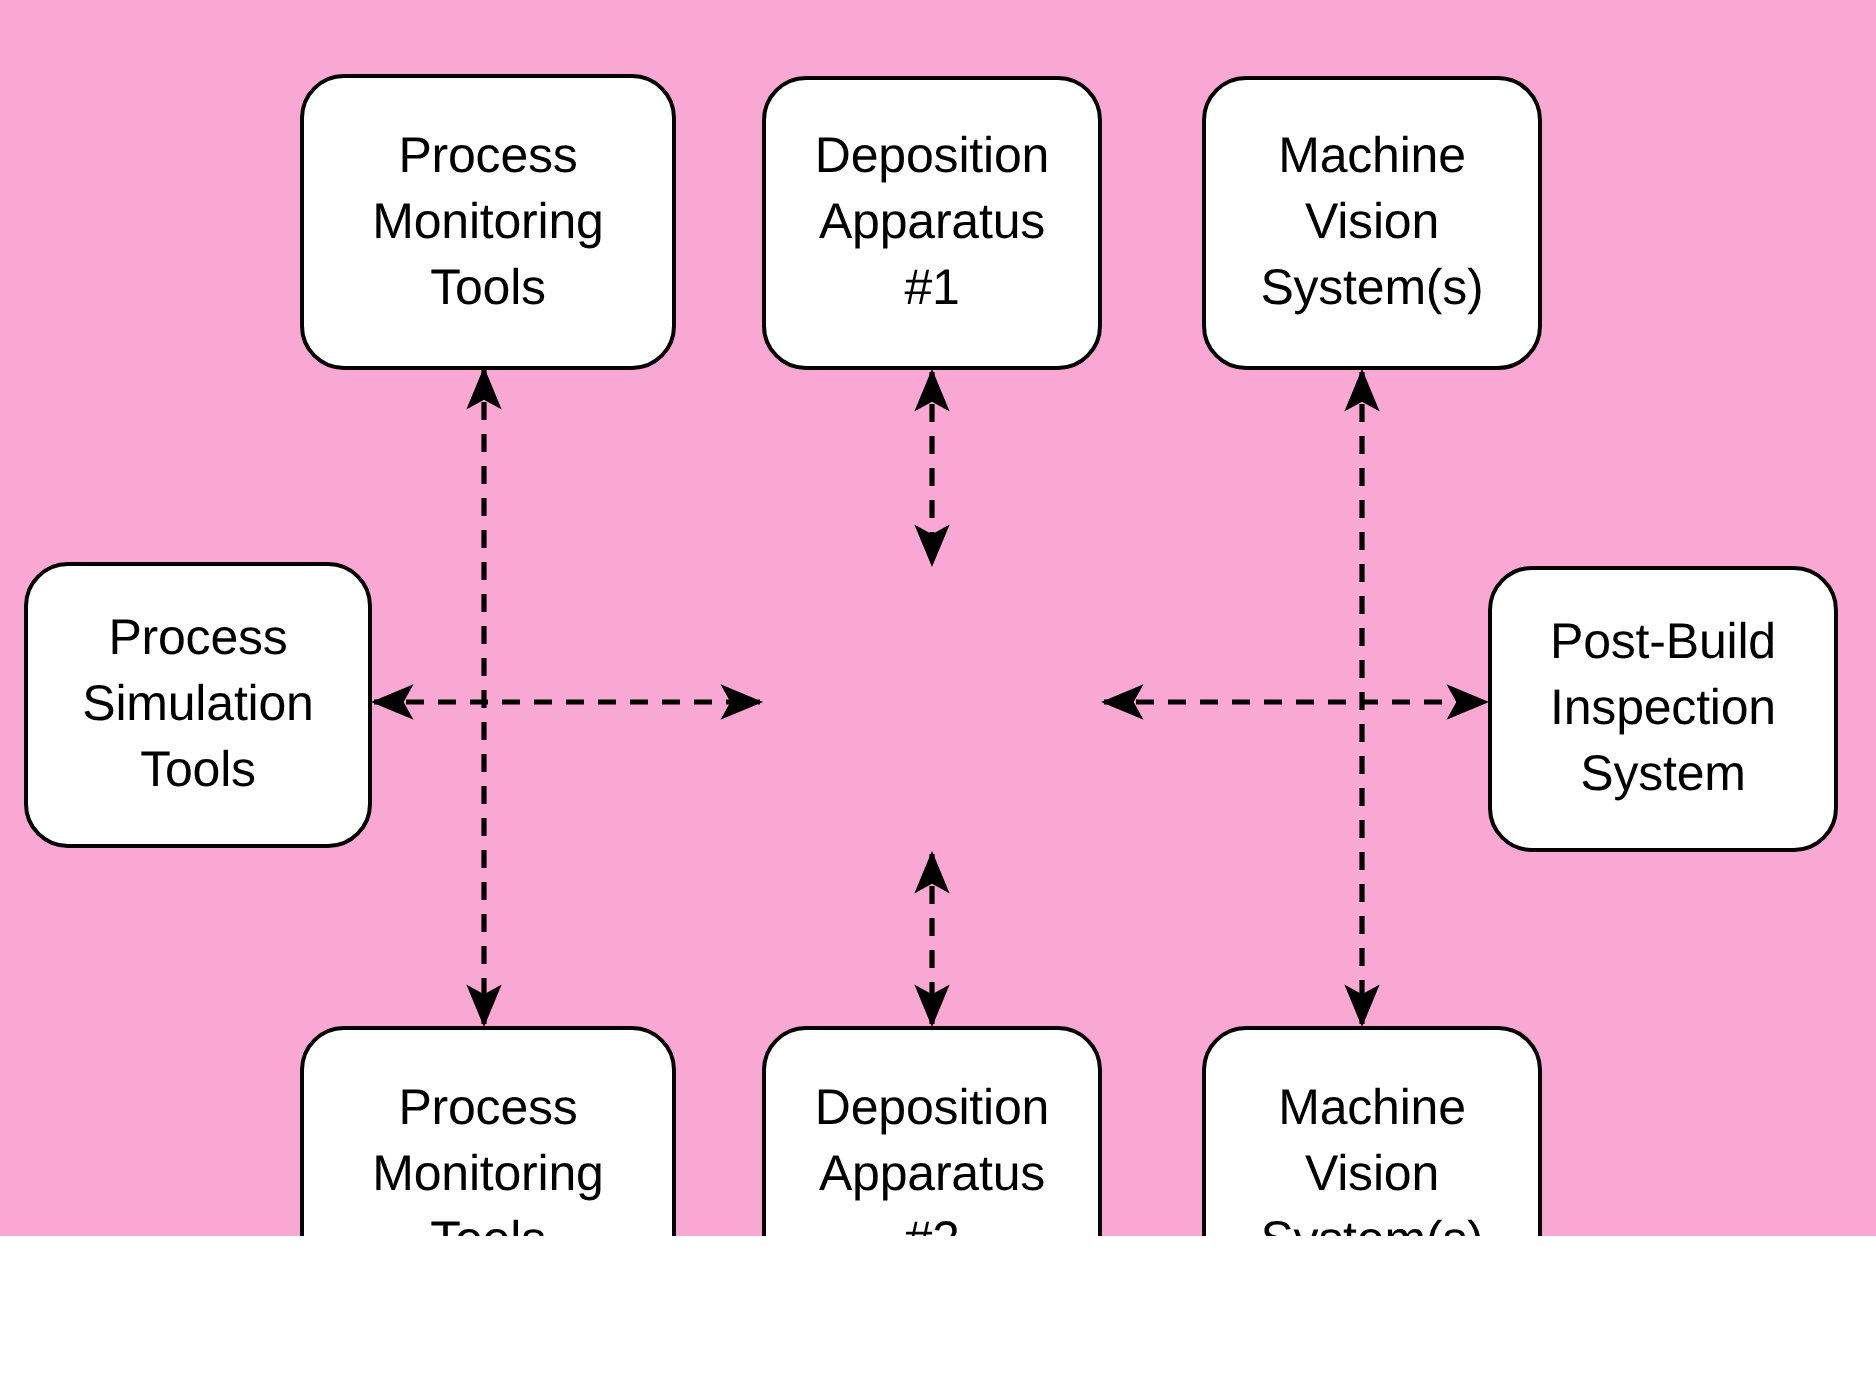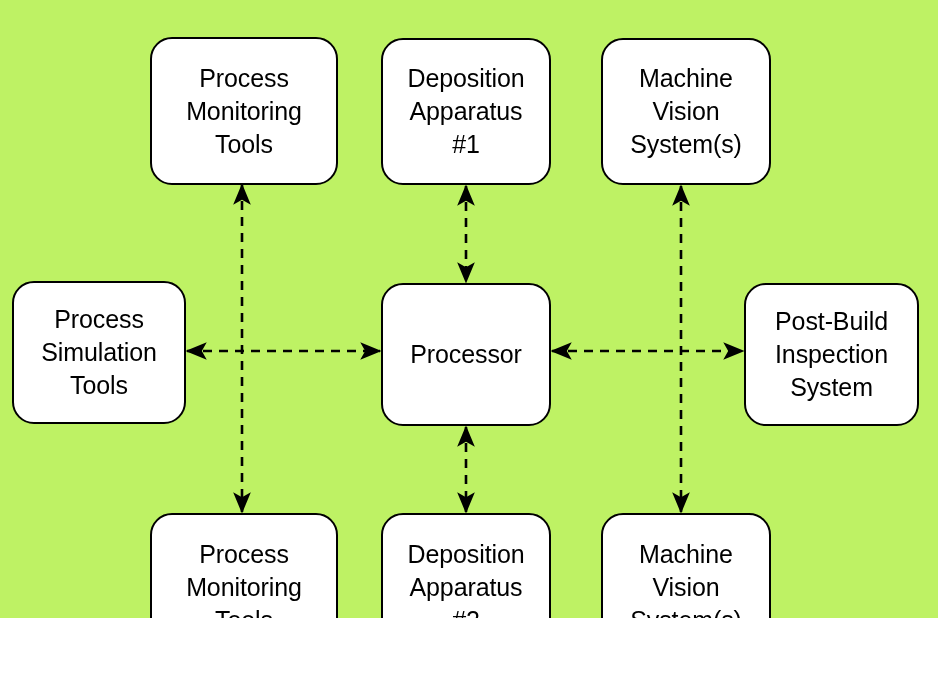--- a/index.html
+++ b/index.html
@@ -9,21 +9,21 @@
     background: #ffffff;
   }
   body {
     font-family: "Liberation Sans", sans-serif;
     -webkit-font-smoothing: antialiased;
   }
   #canvas {
     position: relative;
     width: 938px;
     height: 618px;
-    background: #bef264;
+    background: #f9a8d4;
     overflow: hidden;
   }
   #edges {
     position: absolute;
     left: 0;
     top: 0;
     width: 938px;
     height: 700px;
     pointer-events: none;
   }
@@ -92,23 +92,20 @@
 Vision
 System(s)</span>
   </div>
 
   <div class="node" style="left: 12px; top: 281px; width: 174px; height: 143px;">
     <span class="label">Process
 Simulation
 Tools</span>
   </div>
 
-  <div class="node" style="left: 381px; top: 283px; width: 170px; height: 143px;">
-    <span class="label">Processor</span>
-  </div>
 
   <div class="node" style="left: 744px; top: 283px; width: 175px; height: 143px;">
     <span class="label">Post-Build
 Inspection
 System</span>
   </div>
 
   <div class="node" style="left: 150px; top: 513px; width: 188px; height: 148px;">
     <span class="label">Process
 Monitoring

